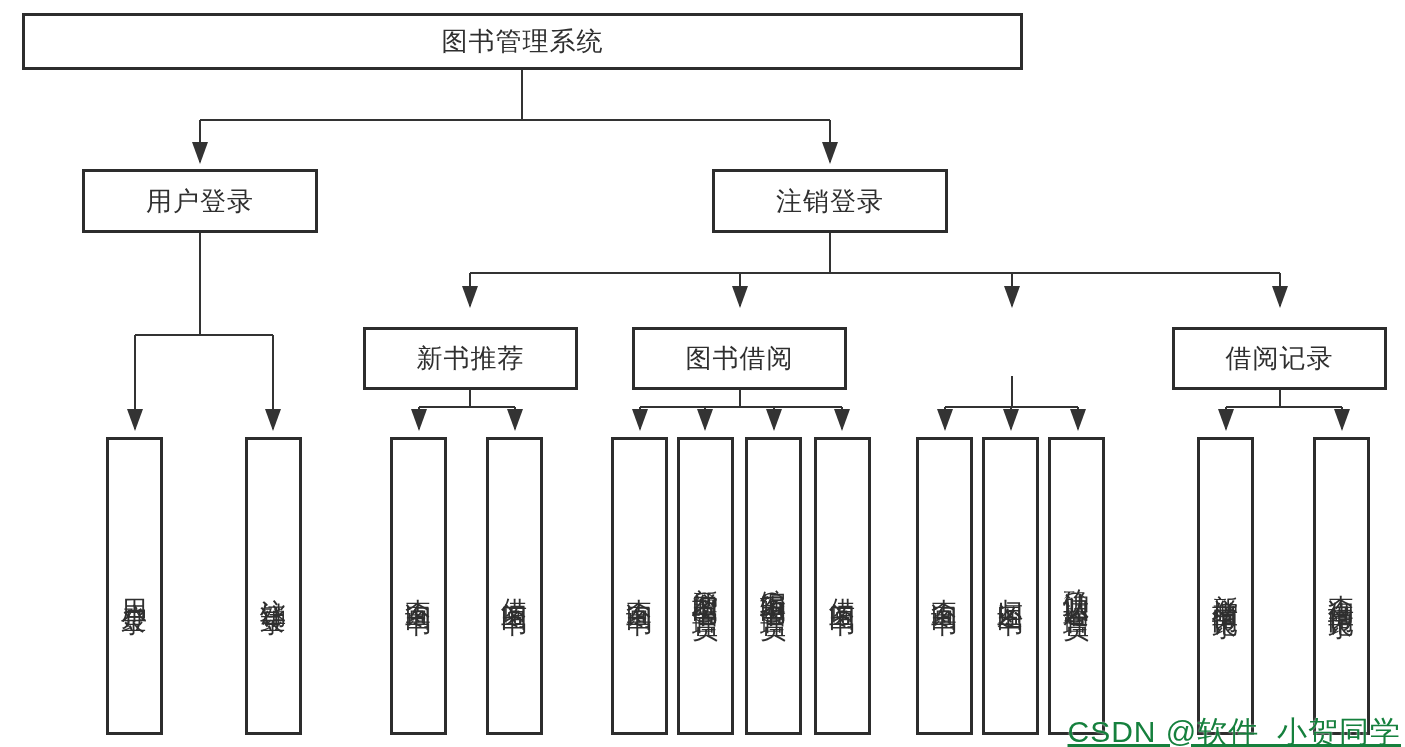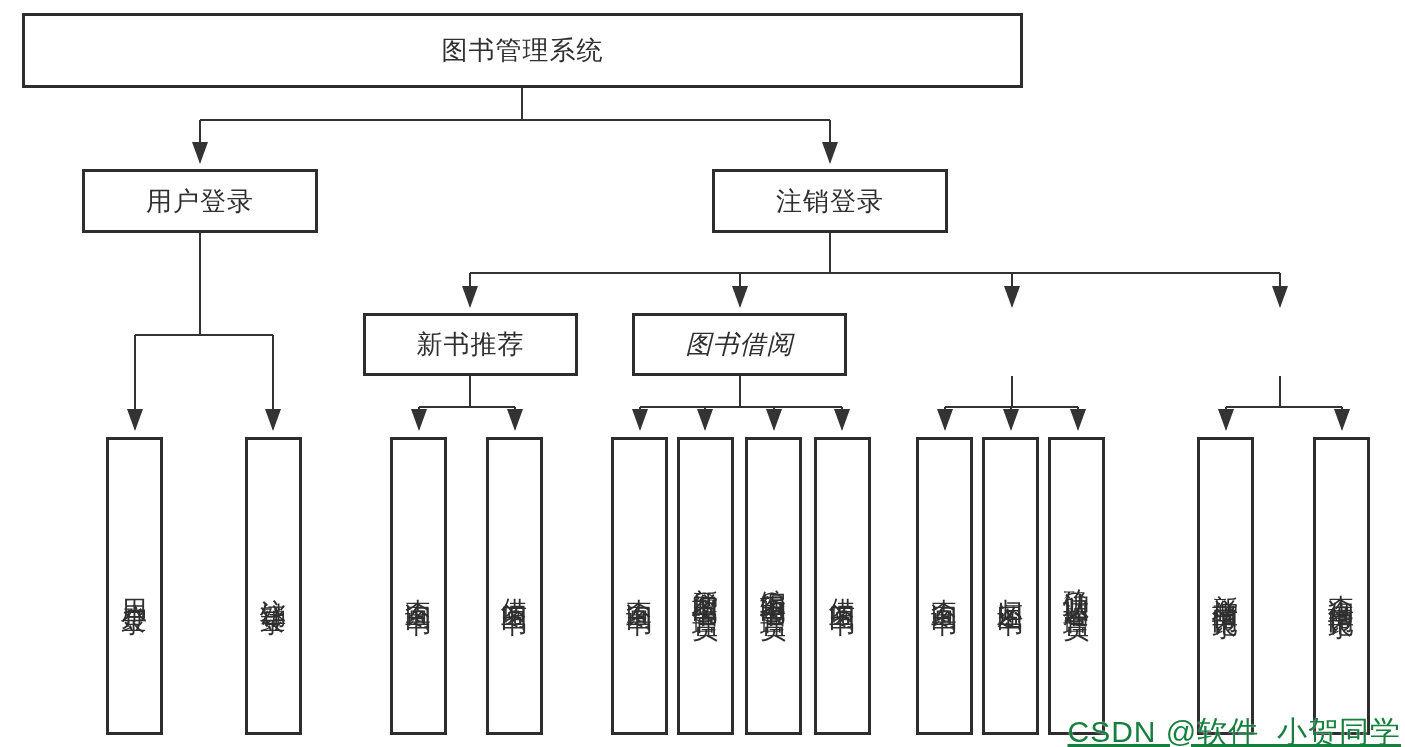--- a/index.html
+++ b/index.html
@@ -24,23 +24,23 @@
     border: 3px solid #2d2d2d;
     background: #ffffff;
     display: flex;
     align-items: center;
     justify-content: center;
     font-size: 26px;
     letter-spacing: 1px;
     color: #2f2f2f;
     z-index: 2;
   }
-  .node.root   { left: 22px;  top: 13px;  width: 1001px; height: 75px; }
+  .node.root   { left: 22px;  top: 13px;  width: 1001px; height: 57px; }
   .node.lvl2   { top: 169px; height: 64px; width: 236px; }
-  .node.lvl3   { top: 313px; height: 63px; width: 215px; }
+  .node.lvl3   { top: 327px; height: 63px; width: 215px; }
   .node.leaf   { top: 437px; height: 298px; width: 57px; }
   .vtext {
     writing-mode: vertical-rl;
     text-orientation: mixed;
     letter-spacing: 4px;
     line-height: 1.0;
     white-space: nowrap;
     font-size: 26px;
   }
   #watermark {
@@ -118,22 +118,25 @@
   <div class="node lvl2" style="left:82px;">
     <span>用户登录</span>
   </div>
   <div class="node lvl2" style="left:712px;">
     <span>注销登录</span>
   </div>
 
   <div class="node lvl3" style="left:363px;">
     <span>新书推荐</span>
   </div>
-  <div class="node lvl3" style="left:632px;font-style:italic;">
+  <div class="node lvl3" style="left:632px;">
     <span>图书借阅</span>
+  </div>
+  <div class="node lvl3" style="left:1172px;">
+    <span>借阅记录</span>
   </div>
 
   <div class="node leaf" style="left:106px;">
     <span class="vtext">用户登录</span>
   </div>
   <div class="node leaf" style="left:245px;">
     <span class="vtext">注销登录</span>
   </div>
 
   <div class="node leaf" style="left:390px;">

